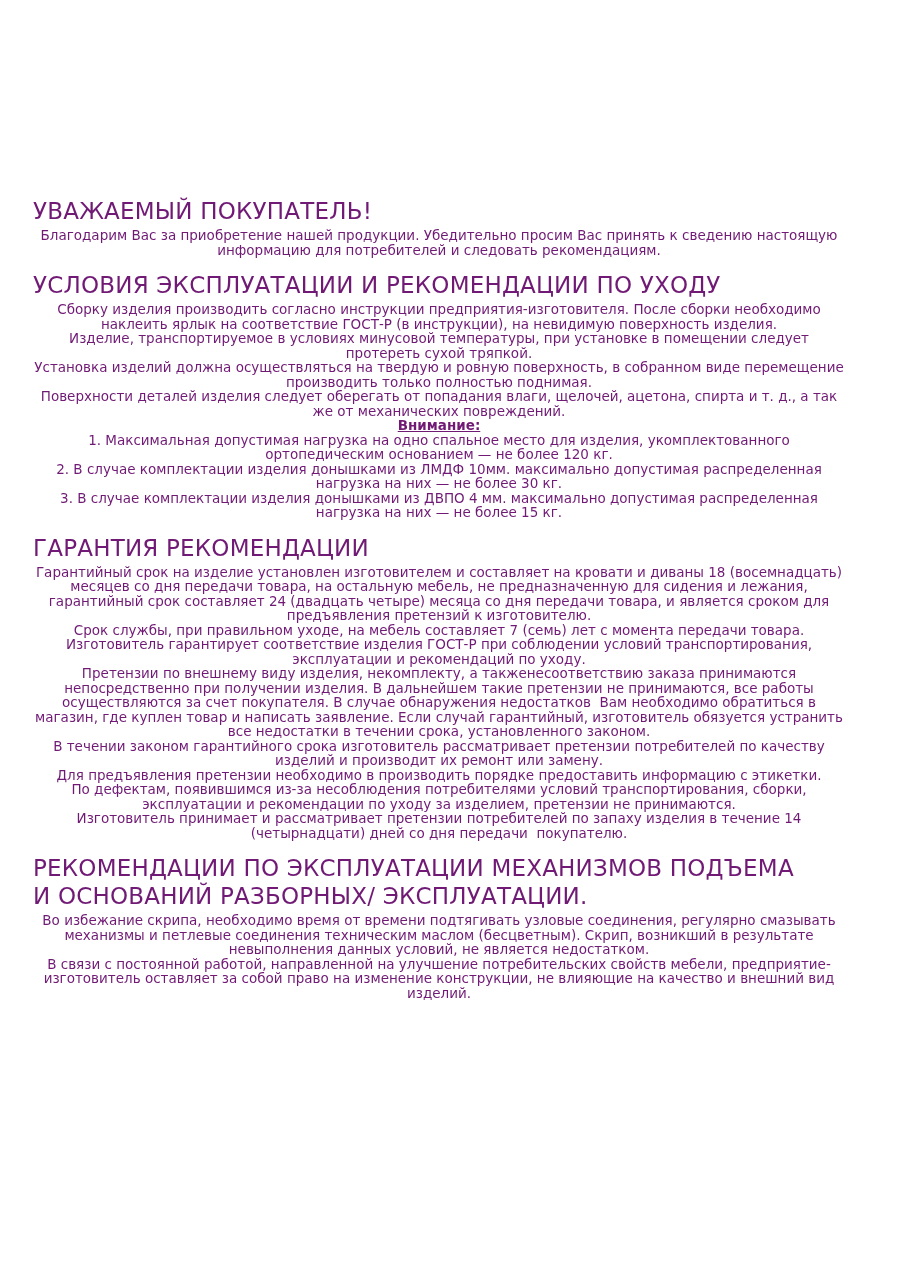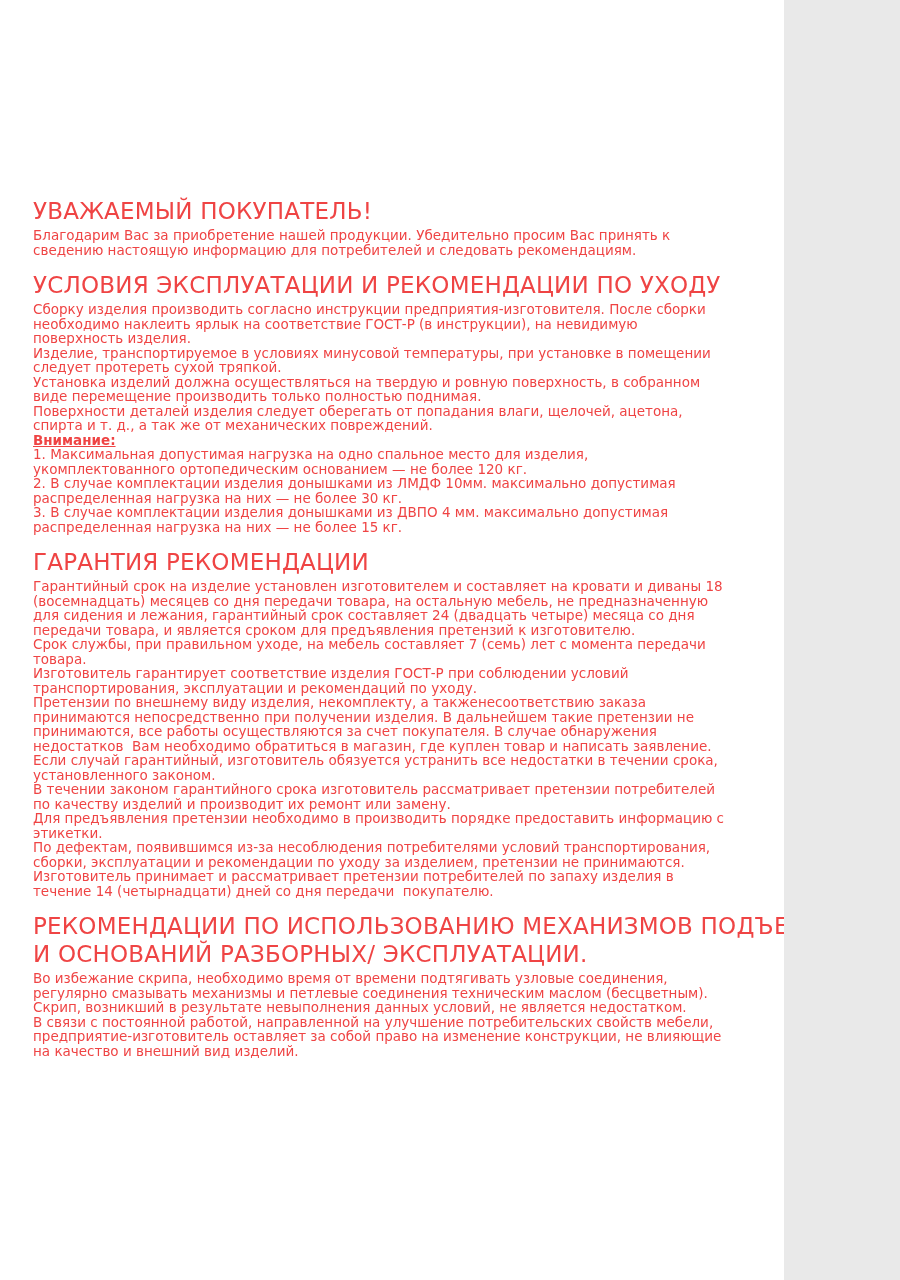--- a/index.html
+++ b/index.html
@@ -4,44 +4,45 @@
 <style>
   * { box-sizing: border-box; }
   html, body { margin: 0; padding: 0; }
   body {
     width: 900px;
     height: 1280px;
     background: #e9e9e9;
     font-family: "DejaVu Sans", "Liberation Sans", sans-serif;
   }
   .page {
-    width: 784px;
+    width: 900px;
     height: 1280px;
     background: #ffffff;
-    color: #ef4444;
+    color: #701a75;
     overflow: hidden;
   }
   .content {
     padding: 197px 55px 0 33px; 
   }
   .heading {
     font-size: 23px;
     line-height: 28px;
     font-weight: 400;
     letter-spacing: 0.2px;
     margin: 0 0 3px 0;
     white-space: nowrap;
   }
   .section { margin-top: 14px; }
   .section:first-child { margin-top: 0; }
   .body-text p {
     margin: 0;
     font-size: 13.5px;
     line-height: 14.5px;
     white-space: pre-wrap; 
+    text-align: center;
   }
   .attention {
     font-weight: 700;
     text-decoration: underline;
   }
 </style>
 </head>
 <body>
 
 <div class="page">
@@ -76,21 +77,21 @@
         <p>Изготовитель гарантирует соответствие изделия ГОСТ-Р при соблюдении условий транспортирования, эксплуатации и рекомендаций по уходу.</p>
         <p>Претензии по внешнему виду изделия, некомплекту, а такженесоответствию заказа принимаются непосредственно при получении изделия. В дальнейшем такие претензии не принимаются, все работы осуществляются за счет покупателя. В случае обнаружения недостатков  Вам необходимо обратиться в магазин, где куплен товар и написать заявление. Если случай гарантийный, изготовитель обязуется устранить все недостатки в течении срока, установленного законом.</p>
         <p>В течении законом гарантийного срока изготовитель рассматривает претензии потребителей по качеству изделий и производит их ремонт или замену.</p>
         <p>Для предъявления претензии необходимо в производить порядке предоставить информацию с этикетки.</p>
         <p>По дефектам, появившимся из-за несоблюдения потребителями условий транспортирования, сборки, эксплуатации и рекомендации по уходу за изделием, претензии не принимаются.</p>
         <p>Изготовитель принимает и рассматривает претензии потребителей по запаху изделия в течение 14 (четырнадцати) дней со дня передачи  покупателю.</p>
       </div>
     </section>
 
     <section class="section">
-      <h2 class="heading"><span>РЕКОМЕНДАЦИИ ПО ИСПОЛЬЗОВАНИЮ МЕХАНИЗМОВ ПОДЪЕМА</span><br><span>И ОСНОВАНИЙ РАЗБОРНЫХ/ ЭКСПЛУАТАЦИИ.</span></h2>
+      <h2 class="heading"><span>РЕКОМЕНДАЦИИ ПО ЭКСПЛУАТАЦИИ МЕХАНИЗМОВ ПОДЪЕМА</span><br><span>И ОСНОВАНИЙ РАЗБОРНЫХ/ ЭКСПЛУАТАЦИИ.</span></h2>
       <div class="body-text">
         <p>Во избежание скрипа, необходимо время от времени подтягивать узловые соединения, регулярно смазывать механизмы и петлевые соединения техническим маслом (бесцветным). Скрип, возникший в результате невыполнения данных условий, не является недостатком.</p>
         <p>В связи с постоянной работой, направленной на улучшение потребительских свойств мебели, предприятие-изготовитель оставляет за собой право на изменение конструкции, не влияющие на качество и внешний вид изделий.</p>
       </div>
     </section>
 
   </div>
 </div>
 
 </body></html>

